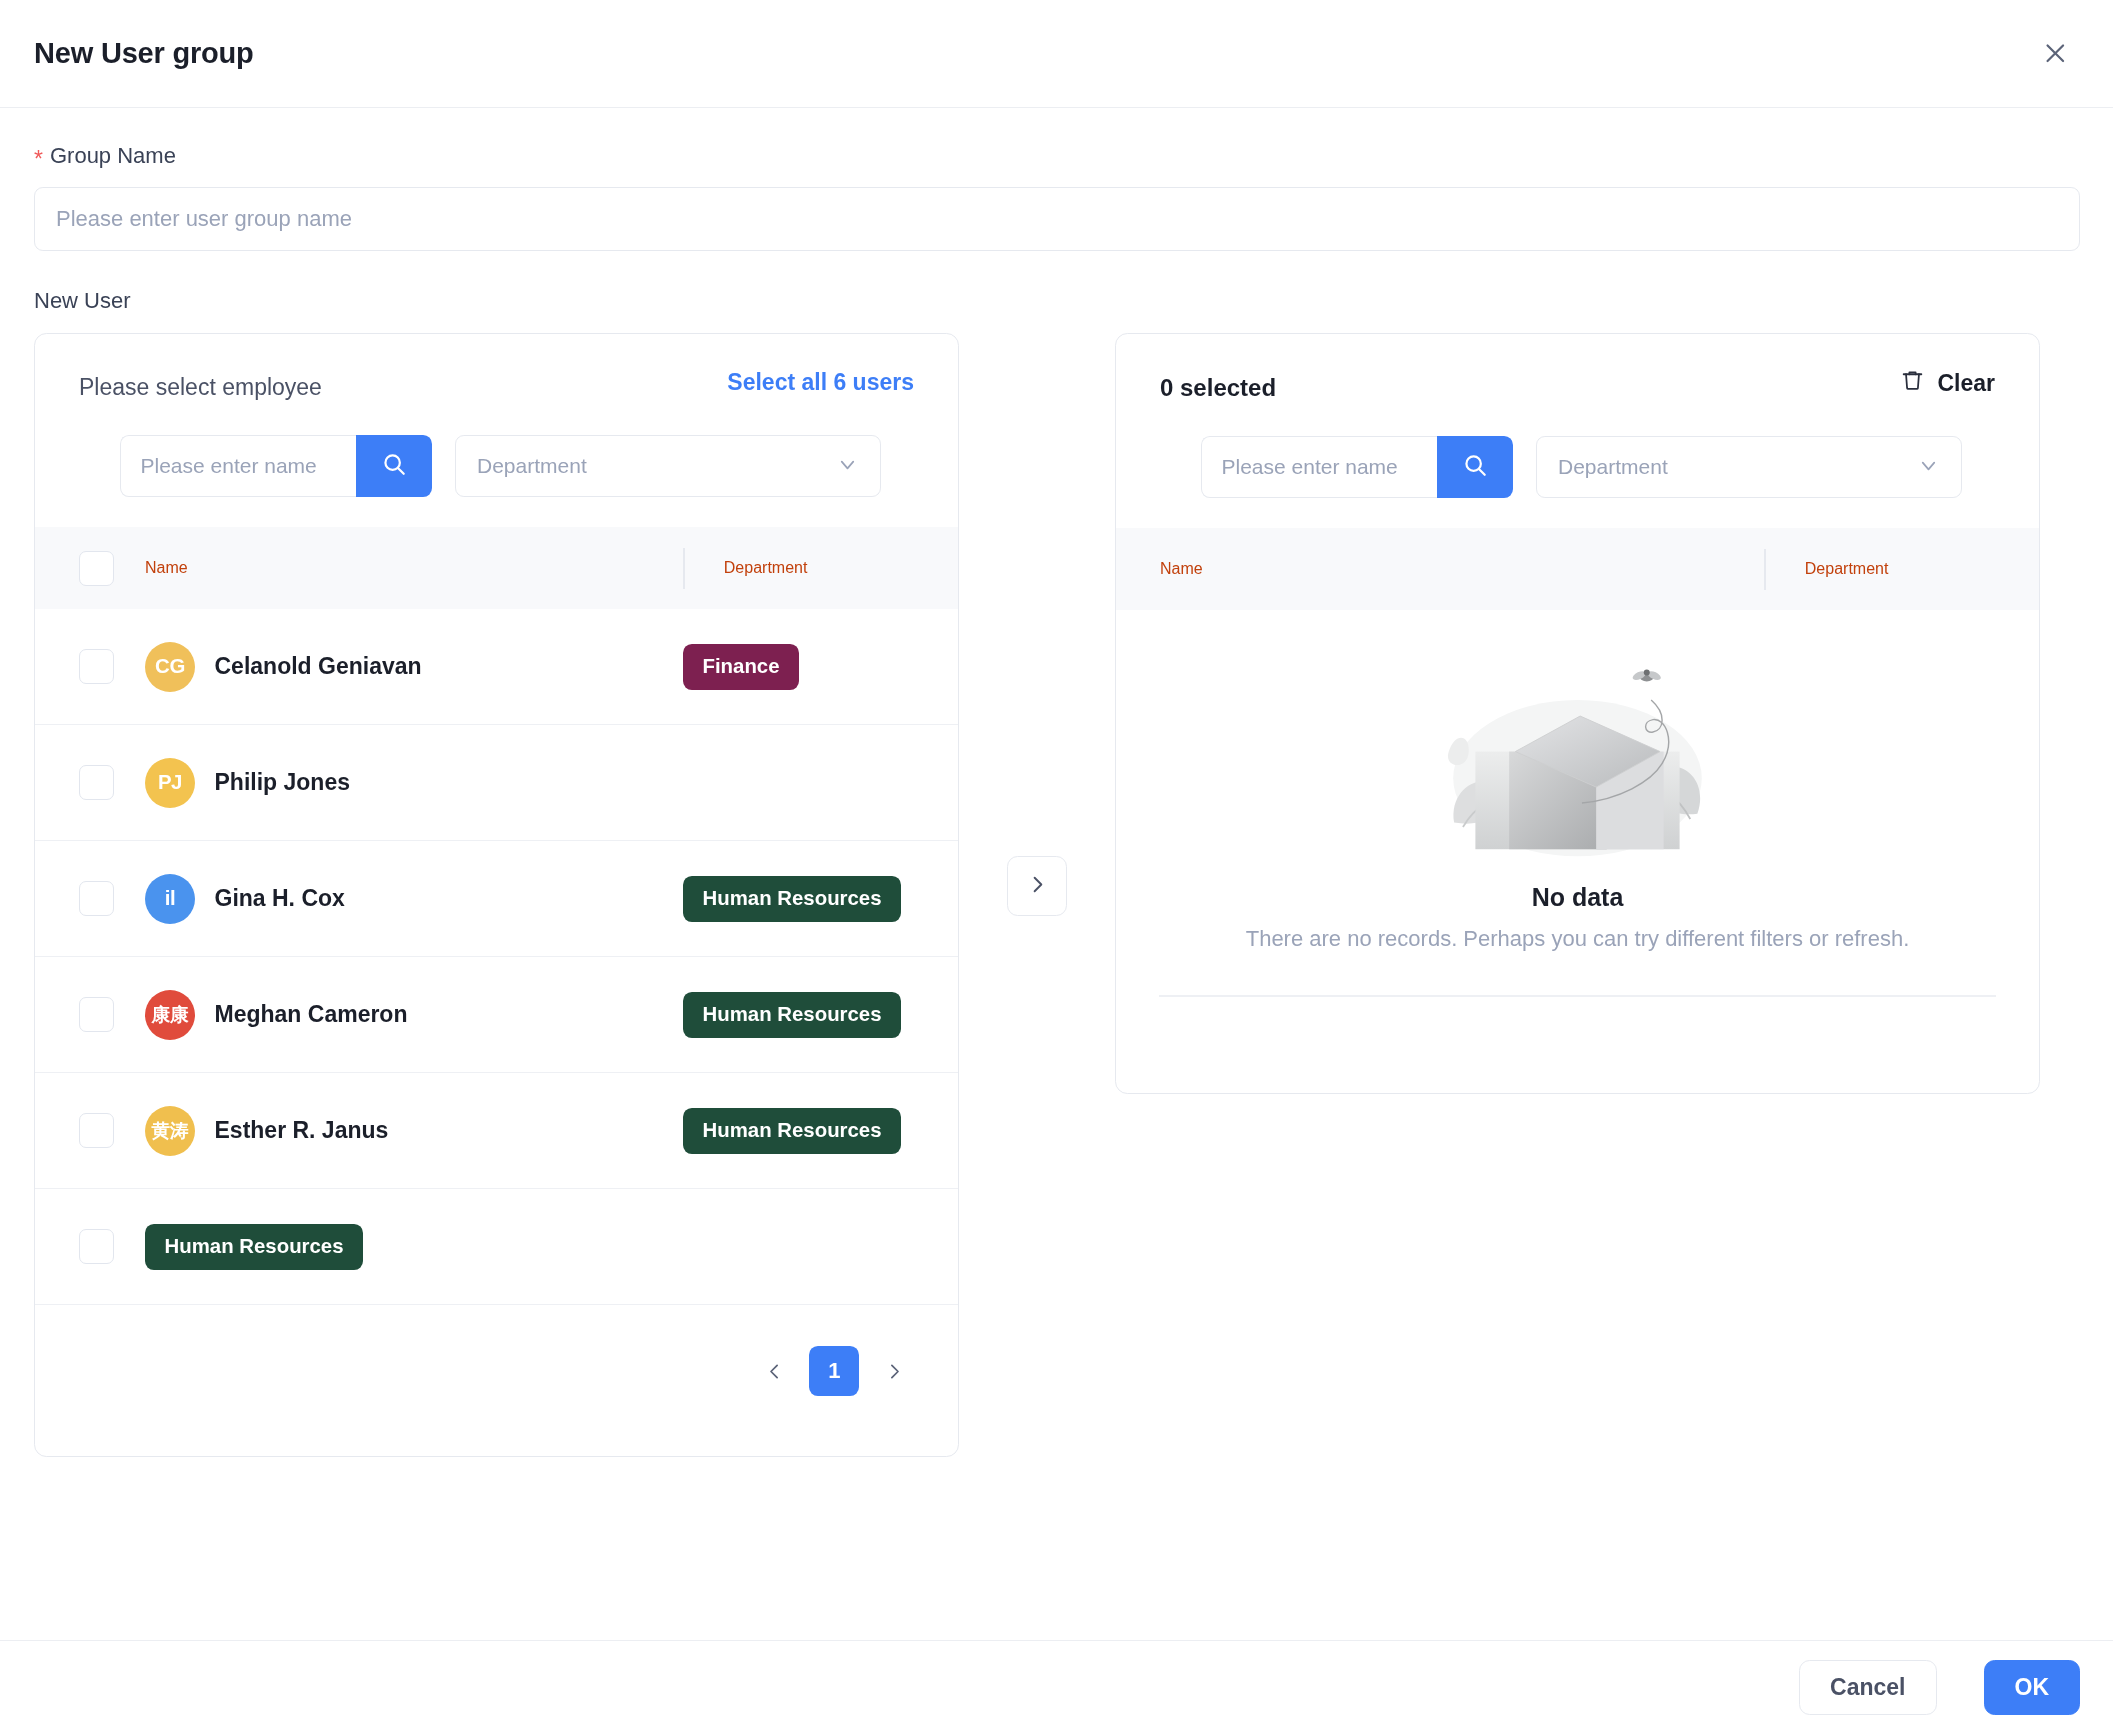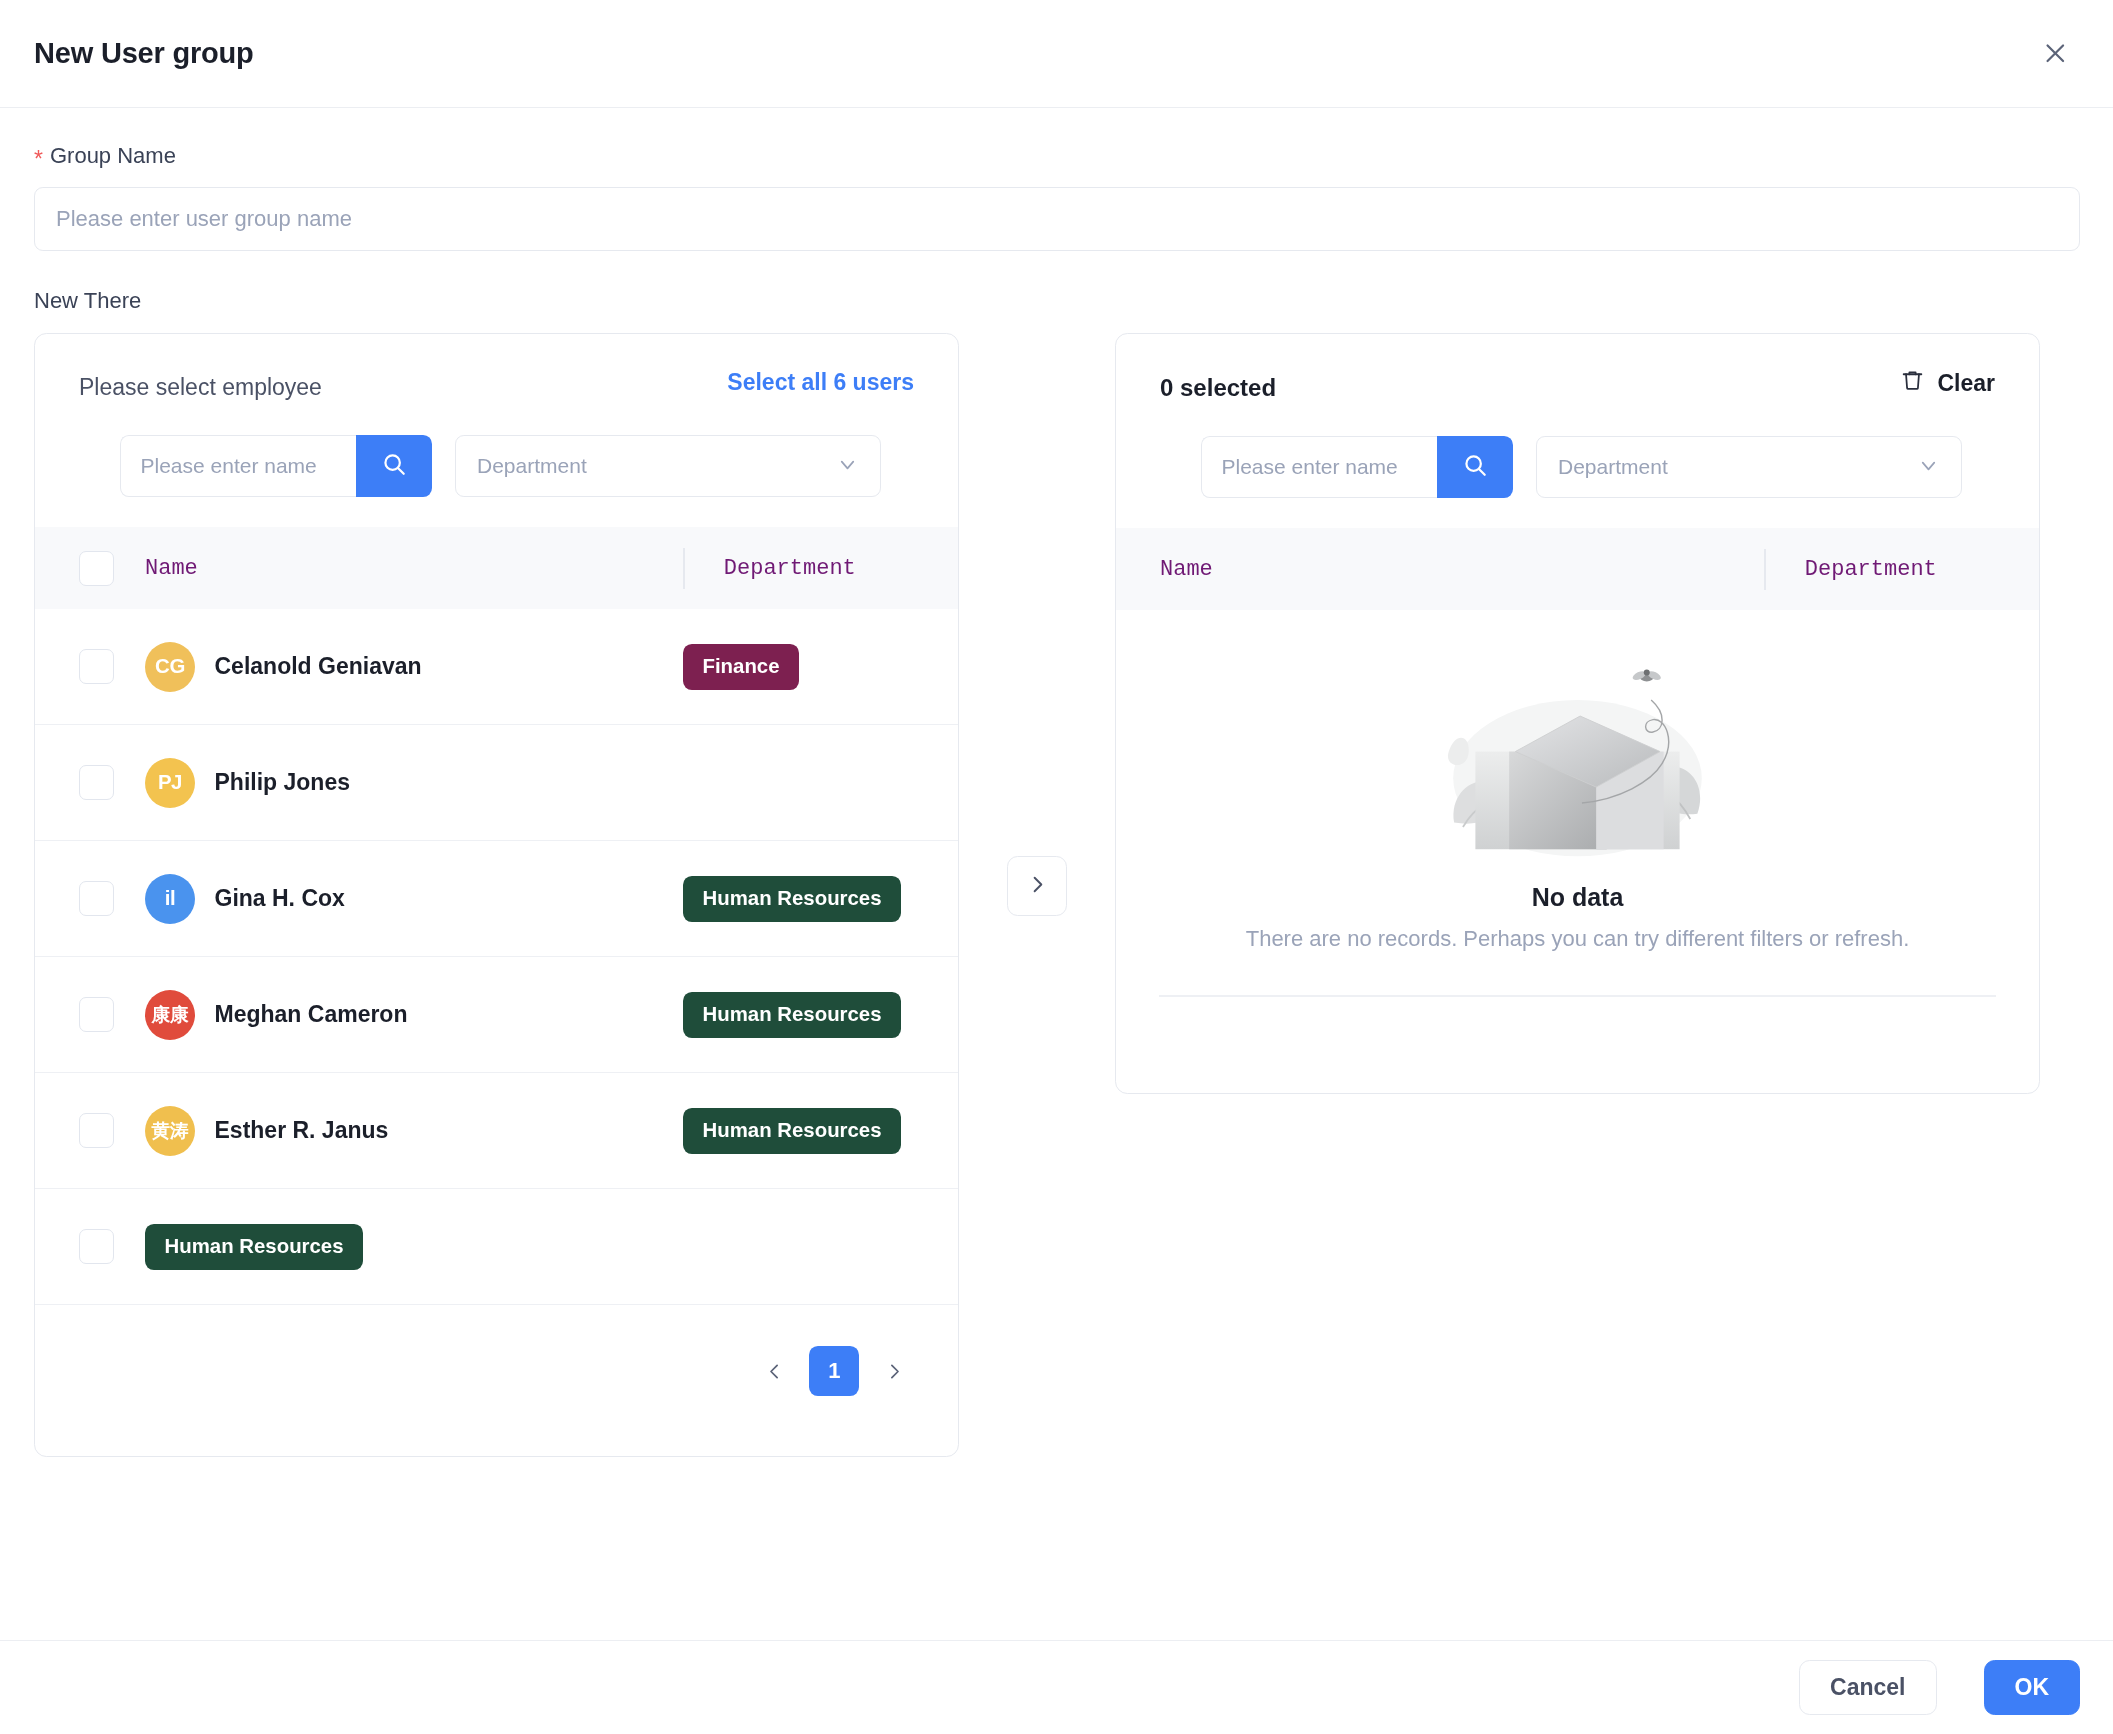--- a/index.html
+++ b/index.html
@@ -81,21 +81,21 @@
   }
   .dept-select .ph { font-size: 21px; color: #9aa3b8; }
 
   
   .tbl { width: 100%; }
   .tbl-head {
     display: flex; align-items: center; background: #f8f9fb;
     height: 82px; padding: 0 0 0 44px;
   }
   .tbl-head.indent { padding-left: 44px; }
-  .th { font-size: 22px; color: #701a75; font-family: Liberation Mono, monospace; }
+  .th { font-size: 16px; color: #c2410c; }
   .col-chk { width: 66px; flex: 0 0 66px; display:flex; align-items:center; }
   .col-name { flex: 1 1 auto; display: flex; align-items: center; }
   .col-dept { width: 275px; flex: 0 0 275px; display:flex; align-items:center; }
   .vdiv { width: 1.8px; height: 41px; background: #e6e9ef; margin-right: 39px; flex:0 0 1.8px; }
 
   .chk {
     width: 35px; height: 35px; border: 1.8px solid #e2e6ee; border-radius: 7px;
     background: #fff; cursor: pointer; display:block;
   }
 
@@ -170,21 +170,21 @@
   </div>
 
   <div class="dlg-body">
 
     <div class="field-label">
       <span class="req-star">*</span>
       <span>Group Name</span>
     </div>
     <input class="group-name-input" type="text" placeholder="Please enter user group name" value="" style="">
 
-    <div class="section-label">New There</div>
+    <div class="section-label">New User</div>
 
     <div class="transfer">
 
       <div class="panel panel-left">
         <div class="panel-head">
           <div class="panel-head-title">Please select employee</div>
           <div class="select-all-link">Select all 6 users</div>
         </div>
 
         <div class="filters">

